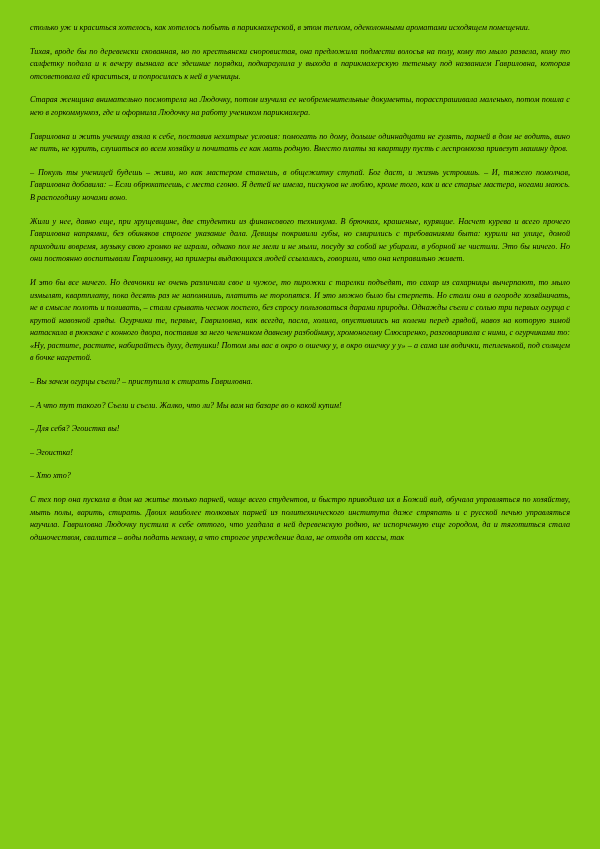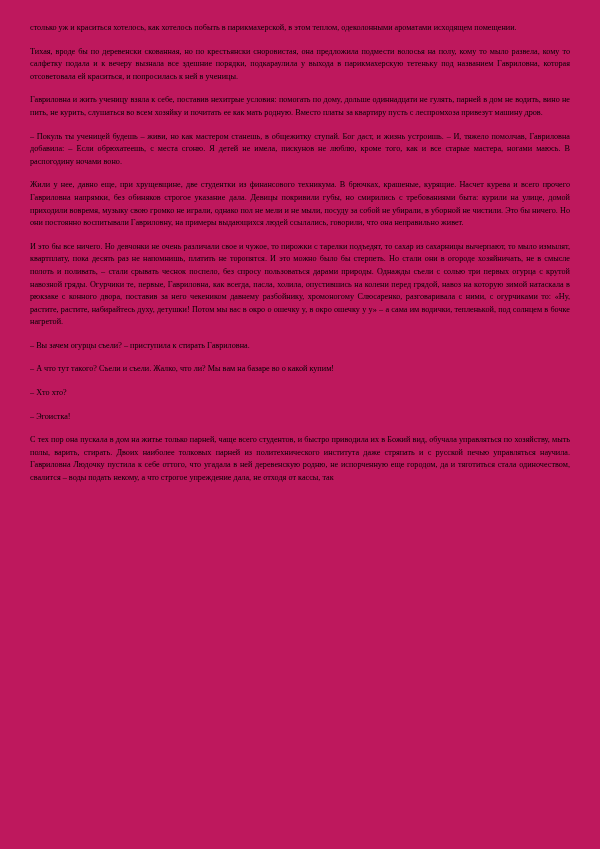--- a/index.html
+++ b/index.html
@@ -11,42 +11,45 @@
     width: 600px;
     height: 849px;
     font-family: "Liberation Serif", serif;
     color: #000000;
   }
   .page {
     box-sizing: border-box;
     width: 600px;
     height: 849px;
     padding: 22px 30px 20px 30px;
-    background: #be185d;
+    background: #84cc16;
+    font-style: italic;
   }
   .para {
     font-size: 8.2px;
     line-height: 12.6px;
     text-align: justify;
     text-justify: inter-word;
     margin: 0 0 11px 0;
     hyphens: none;
   }
   .para:last-child {
     margin-bottom: 14px;
   }
 </style>
 </head>
 <body>
 
 <div class="page">
   <p class="para">столько уж и краситься хотелось, как хотелось побыть в парикмахерской, в этом теплом, одеколонными ароматами исходящем помещении.</p>
   <p class="para">Тихая, вроде бы по деревенски скованная, но по крестьянски сноровистая, она предложила подмести волосья на полу, кому то мыло развела, кому то салфетку подала и к вечеру вызнала все здешние порядки, подкараулила у выхода в парикмахерскую тетеньку под названием Гавриловна, которая отсоветовала ей краситься, и попросилась к ней в ученицы.</p>
+  <p class="para">Старая женщина внимательно посмотрела на Людочку, потом изучила ее необременительные документы, порасспрашивала маленько, потом пошла с нею в горкоммунхоз, где и оформила Людочку на работу учеником парикмахера.</p>
   <p class="para">Гавриловна и жить ученицу взяла к себе, поставив нехитрые условия: помогать по дому, дольше одиннадцати не гулять, парней в дом не водить, вино не пить, не курить, слушаться во всем хозяйку и почитать ее как мать родную. Вместо платы за квартиру пусть с леспромхоза привезут машину дров.</p>
   <p class="para">– Покуль ты ученицей будешь – живи, но как мастером станешь, в общежитку ступай. Бог даст, и жизнь устроишь. – И, тяжело помолчав, Гавриловна добавила: – Если обрюхатеешь, с места сгоню. Я детей не имела, пискунов не люблю, кроме того, как и все старые мастера, ногами маюсь. В распогодину ночами воно.</p>
   <p class="para">Жили у нее, давно еще, при хрущевщине, две студентки из финансового техникума. В брючках, крашеные, курящие. Насчет курева и всего прочего Гавриловна напрямки, без обиняков строгое указание дала. Девицы покривили губы, но смирились с требованиями быта: курили на улице, домой приходили вовремя, музыку свою громко не играли, однако пол не мели и не мыли, посуду за собой не убирали, в уборной не чистили. Это бы ничего. Но они постоянно воспитывали Гавриловну, на примеры выдающихся людей ссылались, говорили, что она неправильно живет.</p>
   <p class="para">И это бы все ничего. Но девчонки не очень различали свое и чужое, то пирожки с тарелки подъедят, то сахар из сахарницы вычерпают, то мыло измылят, квартплату, пока десять раз не напомнишь, платить не торопятся. И это можно было бы стерпеть. Но стали они в огороде хозяйничать, не в смысле полоть и поливать, – стали срывать чеснок поспело, без спросу пользоваться дарами природы. Однажды съели с солью три первых огурца с крутой навозной гряды. Огурчики те, первые, Гавриловна, как всегда, пасла, холила, опустившись на колени перед грядой, навоз на которую зимой натаскала в рюкзаке с конного двора, поставив за него чекеником давнему разбойнику, хромоногому Слюсаренко, разговаривала с ними, с огурчиками то: «Ну, растите, растите, набирайтесь духу, детушки! Потом мы вас в окро о ошечку у, в окро ошечку у у» – а сама им водички, тепленькой, под солнцем в бочке нагретой.</p>
   <p class="para">– Вы зачем огурцы съели? – приступила к стирать Гавриловна.</p>
   <p class="para">– А что тут такого? Съели и съели. Жалко, что ли? Мы вам на базаре во о какой купим!</p>
+  <p class="para">– Для себя? Эгоистка вы!</p>
+  <p class="para">– Эгоистка!</p>
   <p class="para">– Хто хто?</p>
-  <p class="para">– Эгоистка!</p>
   <p class="para">С тех пор она пускала в дом на житье только парней, чаще всего студентов, и быстро приводила их в Божий вид, обучала управляться по хозяйству, мыть полы, варить, стирать. Двоих наиболее толковых парней из политехнического института даже стряпать и с русской печью управляться научила. Гавриловна Людочку пустила к себе оттого, что угадала в ней деревенскую родню, не испорченную еще городом, да и тяготиться стала одиночеством, свалится – воды подать некому, а что строгое упреждение дала, не отходя от кассы, так</p>
 </div>
 
 </body></html>

